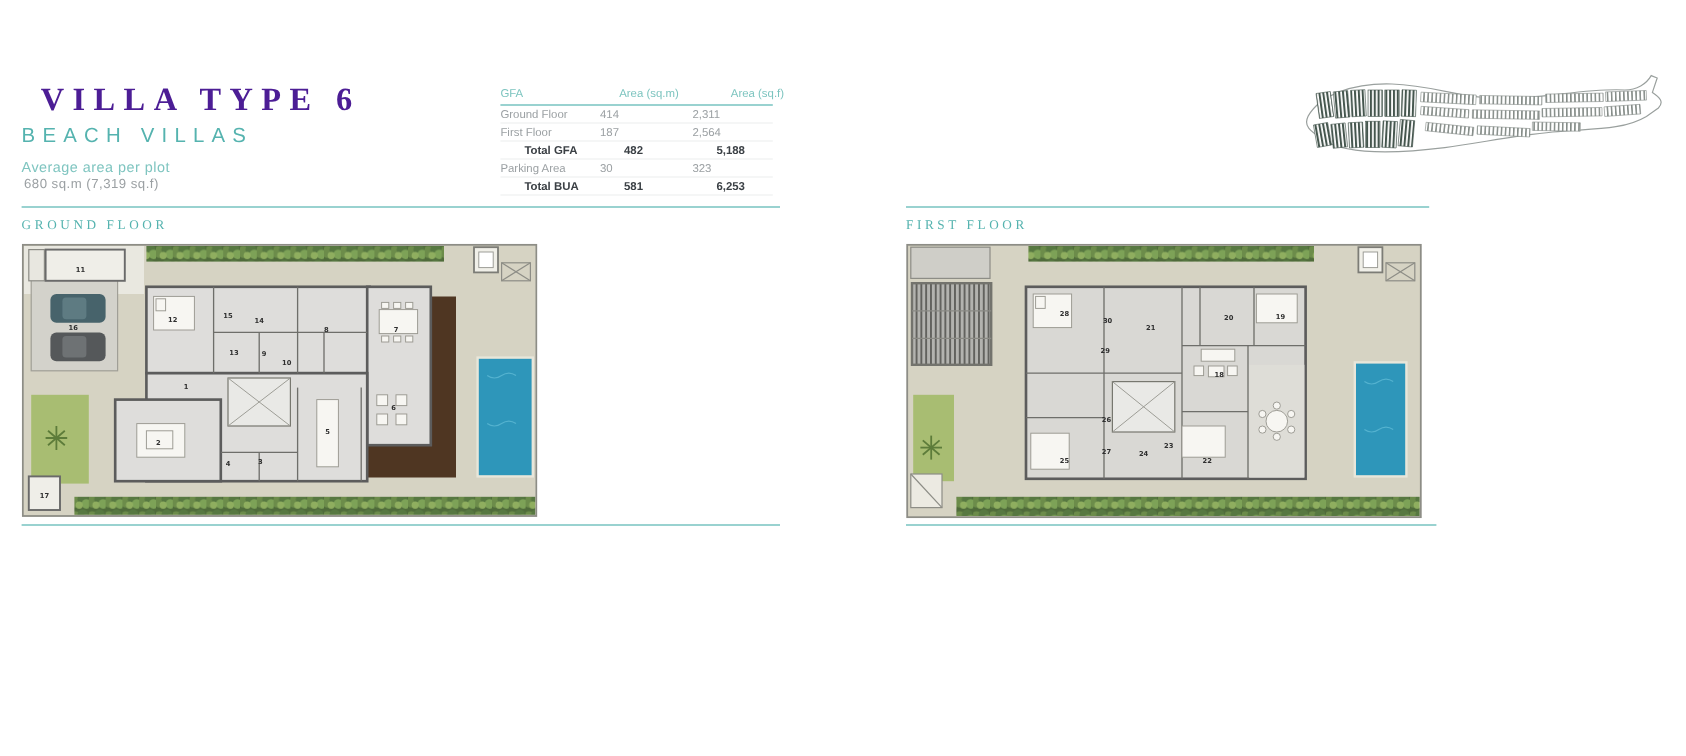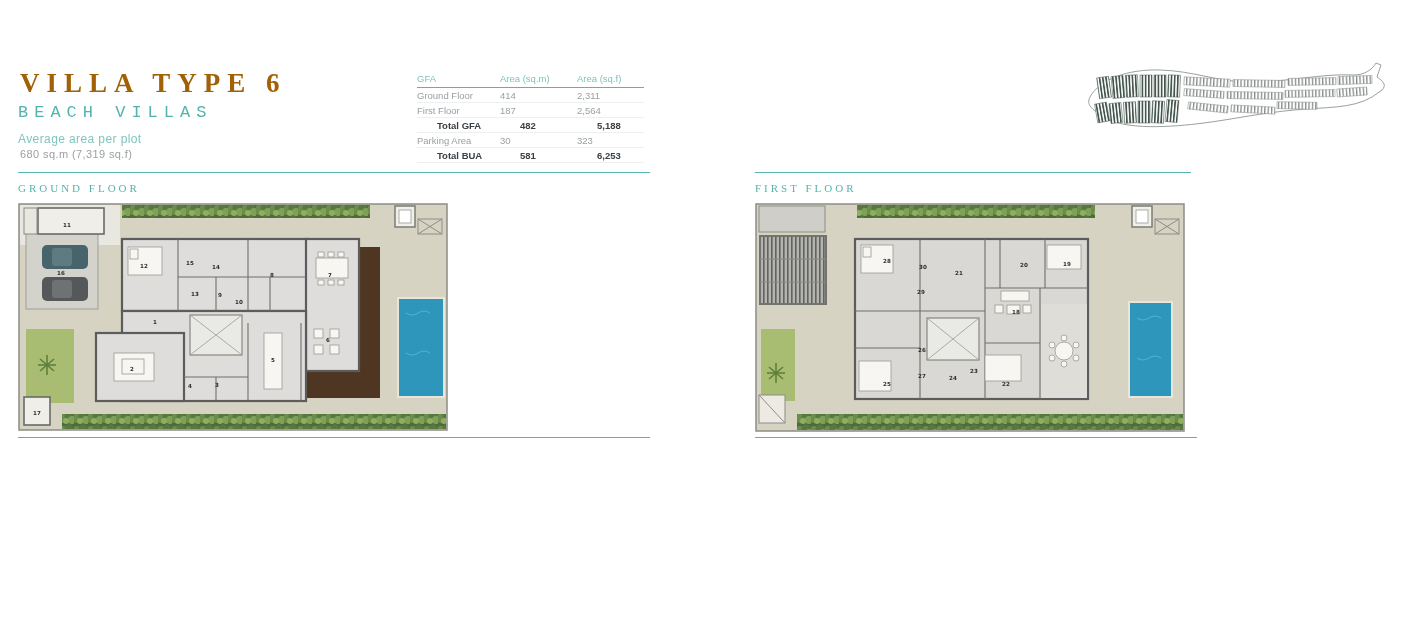--- a/index.html
+++ b/index.html
@@ -1,29 +1,29 @@
 <!DOCTYPE html>
 <html><head>
 <meta charset="utf-8">
 <style>
   html,body{margin:0;padding:0;background:#fff;}
   .page{position:relative;width:1405px;height:630px;background:#ffffff;overflow:hidden;
         font-family:"Liberation Sans",sans-serif;}
   
-  .title{position:absolute;left:20px;top:68px;font-family:"Liberation Serif",serif;
-         font-size:27px;font-weight:bold;letter-spacing:7px;color:#a16207;}
-  .subtitle{position:absolute;left:18px;top:103px;font-family:Liberation Mono, monospace;
+  .title{position:absolute;left:34px;top:68px;font-family:"Liberation Serif",serif;
+         font-size:27px;font-weight:bold;letter-spacing:7px;color:#4c1d95;}
+  .subtitle{position:absolute;left:18px;top:103px;font-family:Liberation Sans, sans-serif;
          font-size:17px;letter-spacing:6px;color:#55b3af;}
   .avg-label{position:absolute;left:18px;top:132px;font-size:12px;color:#7fc5c0;letter-spacing:.4px;}
   .avg-value{position:absolute;left:20px;top:148px;font-size:11px;color:#9ba0a3;letter-spacing:.4px;}
   
   .gfa{position:absolute;left:417px;top:70px;width:227px;font-size:9.5px;color:#9ba0a3;}
   .t-row{display:grid;grid-template-columns:83px 77px 1fr;align-items:center;
          height:14px;border-bottom:1px solid #eef0f0;}
-  .t-head{color:#7cc4bf;border-bottom:1.5px solid #56b5b1;height:17px;}
+  .t-head{color:#7cc4bf;border-bottom:1.5px solid #56b5b1;height:17px;gap:16px;}
   .t-row.bold span{color:#3b4045;font-weight:bold;margin-left:20px;}
   .t-row span{white-space:nowrap;}
   
   .rule{position:absolute;height:1px;background:#56b5b1;}
   .sec-label{position:absolute;font-family:"Liberation Serif",serif;font-size:11px;
              letter-spacing:3px;color:#55b3af;}
   
   .plan{position:absolute;}
   .room-num{font-family:"DejaVu Sans",sans-serif;font-size:5.6px;font-weight:bold;
             fill:#2f2f2f;text-anchor:middle;}

